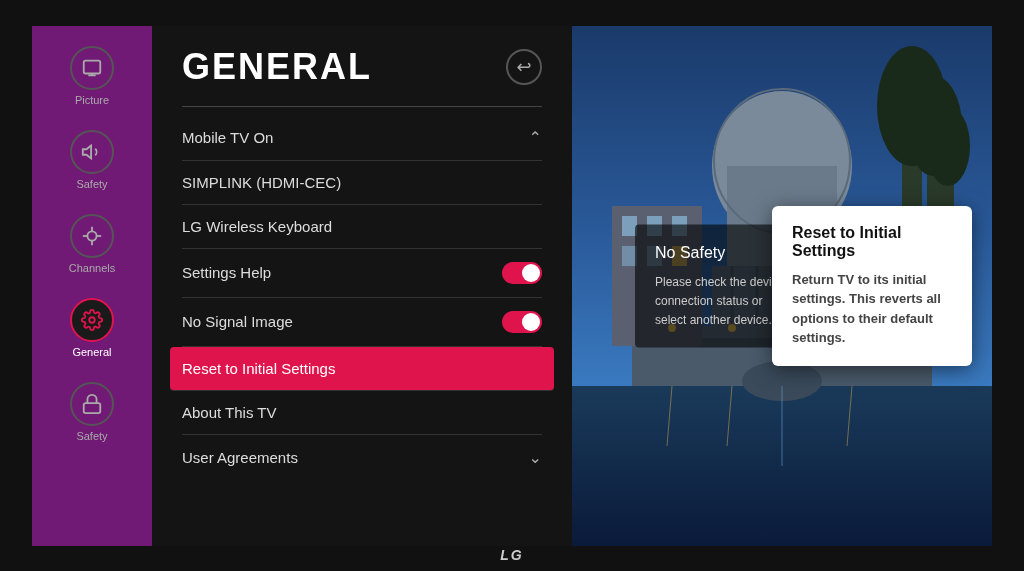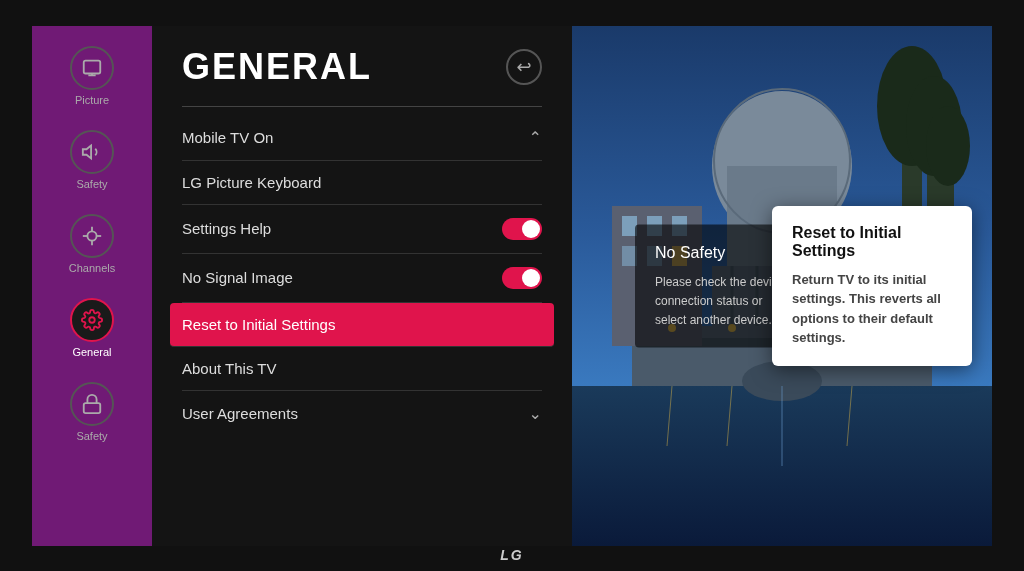--- a/index.html
+++ b/index.html
@@ -359,23 +359,26 @@
       </div>
       <div class="divider"></div>
 
       <div class="menu-list">
 
         <div class="menu-item">
           <span class="menu-item-label">Mobile TV On</span>
           <span class="chevron-up">⌃</span>
         </div>
 
-
-        <div class="menu-item">
-          <span class="menu-item-label">LG Picture Keyboard</span>
+        <div class="menu-item">
+          <span class="menu-item-label">SIMPLINK (HDMI-CEC)</span>
+        </div>
+
+        <div class="menu-item">
+          <span class="menu-item-label">LG Wireless Keyboard</span>
         </div>
 
         <div class="menu-item">
           <span class="menu-item-label">Settings Help</span>
           <div class="toggle-switch"></div>
         </div>
 
 
         <div class="menu-item">
           <span class="menu-item-label">No Signal Image</span>

